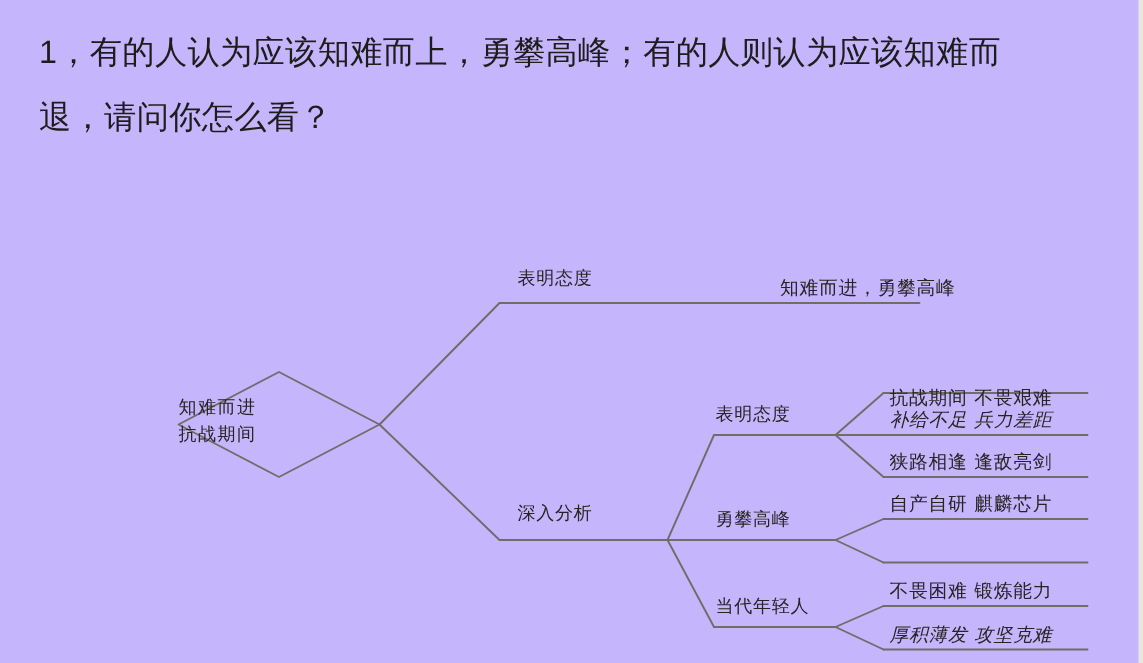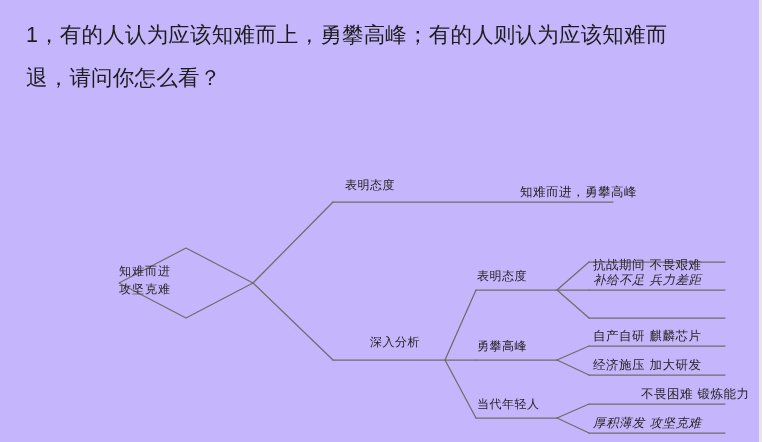--- a/index.html
+++ b/index.html
@@ -130,44 +130,44 @@
 
         <path d="M557,418 L589,404"></path>
         <path d="M557,418 L589,433"></path>
         <path d="M589,404 L725,404"></path>
         <path d="M589,433 L725,433"></path>
       </g>
     </svg>
 
     <div class="root-text">
       <div>知难而进</div>
-      <div>攻坚克难</div>
+      <div>抗战期间</div>
     </div>
 
     <div class="lbl branch-label" style="left:345px; top:177px;">表明态度</div>
 
-    <div class="lbl branch-label" style="left:345px; top:334px;margin-left:25px;">深入分析</div>
+    <div class="lbl branch-label" style="left:345px; top:334px;">深入分析</div>
 
     <div class="lbl leaf-label" style="left:501px; top:184px;margin-left:19px;">知难而进，勇攀高峰</div>
 
     <div class="lbl branch-label" style="left:477px; top:268px;">表明态度</div>
 
     <div class="lbl branch-label" style="left:477px; top:338px;">勇攀高峰</div>
 
     <div class="lbl branch-label" style="left:477px; top:396px;">当代年轻人</div>
 
     <div class="lbl leaf-label" style="left:593px; top:257px;">抗战期间  不畏艰难</div>
 
     <div class="lbl leaf-label" style="left:593px; top:272px;font-style:italic;">补给不足  兵力差距</div>
 
+    <div class="lbl leaf-label" style="left:593px; top:300px;">狭路相逢  逢敌亮剑</div>
 
     <div class="lbl leaf-label" style="left:593px; top:328px;">自产自研  麒麟芯片</div>
 
-    <div class="lbl leaf-label" style="left:593px; top:357px;">经济施压  加大研发</div>
 
-    <div class="lbl leaf-label" style="left:593px; top:386px;margin-left:48px;">不畏困难  锻炼能力</div>
+    <div class="lbl leaf-label" style="left:593px; top:386px;">不畏困难  锻炼能力</div>
 
     <div class="lbl leaf-label" style="left:593px; top:415px;font-style:italic;">厚积薄发  攻坚克难</div>
 
   </div>
 
   <div id="right-edge"></div>
 </div>
 
 </body></html>

